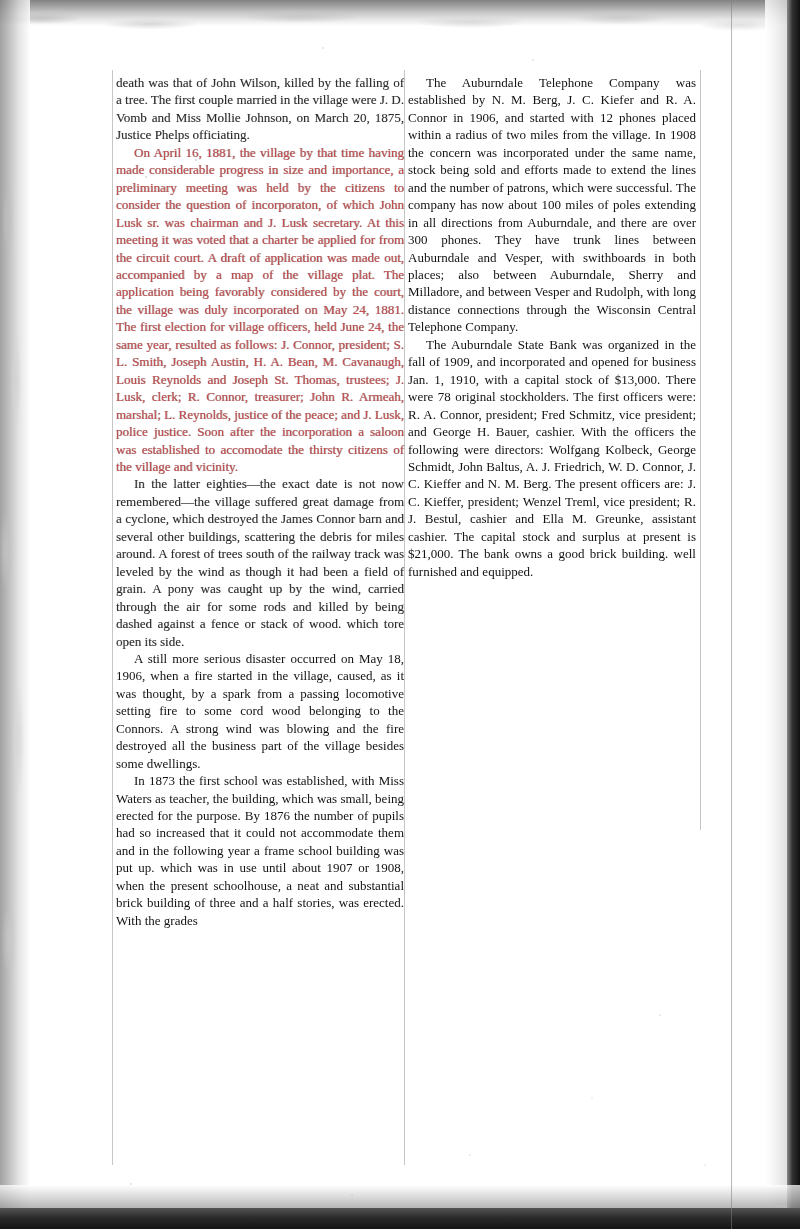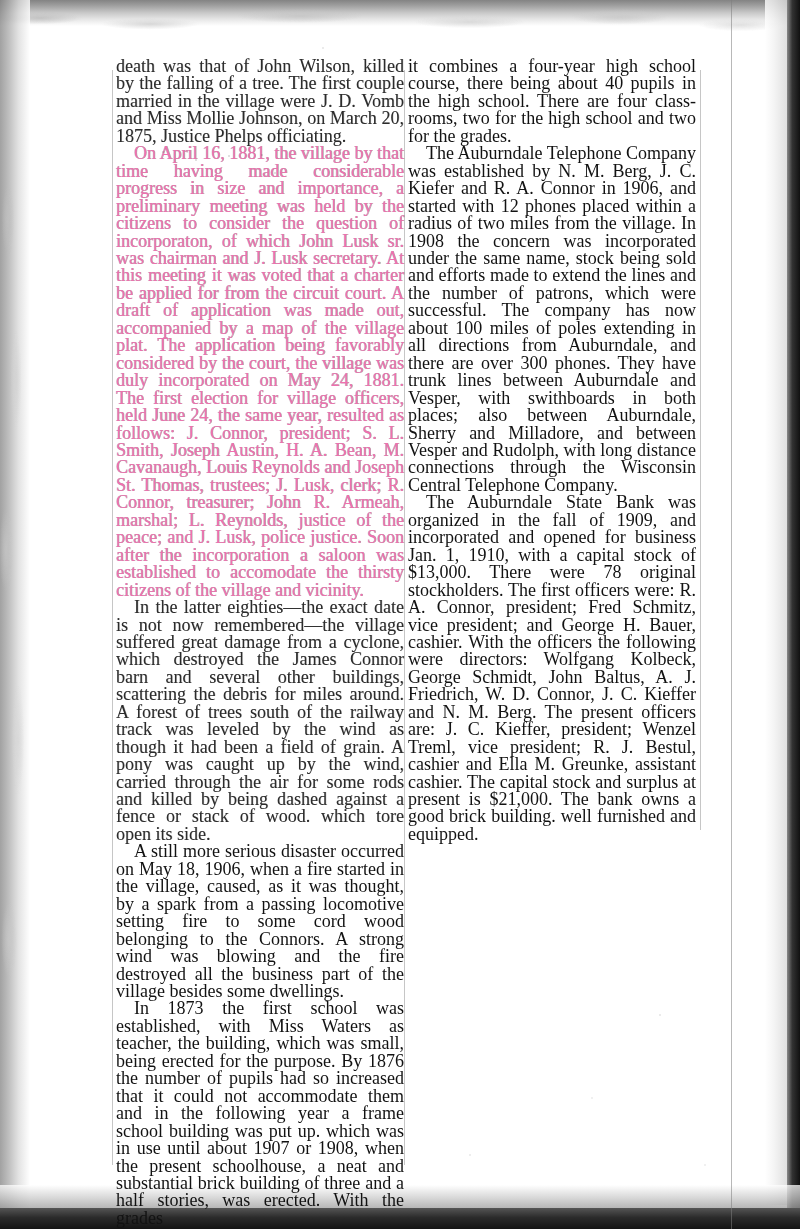--- a/index.html
+++ b/index.html
@@ -91,44 +91,44 @@
 
   
   #columns {
     position: absolute;
     left: 0; top: 0;
     width: 800px; height: 1229px;
   }
 
   .column {
     position: absolute;
-    top: 58px;
+    top: 74px;
     color: #121212;
-    font-size: 18px;
+    font-size: 13px;
     line-height: 17.45px;
     text-align: justify;
     text-justify: inter-word;
     -webkit-font-smoothing: none;
   }
 
   #column-left  { left: 116px; width: 288px; }
   #column-right { left: 408px; width: 288px; }
 
   .para {
     margin: 0;
     padding: 0;
     text-indent: 18px;
     text-align: justify;
   }
   .para.no-indent { text-indent: 0; }
   .para.w-normal { font-weight: 400; }
 
   
   .para.faded {
-    color: #ec4899;
+    color: #b91c1c;
     opacity: .78;
     text-shadow: 0.6px 0.4px 0 rgba(60,60,60,.55), -0.5px 0.3px 0 rgba(90,90,90,.35);
   }
   .para.semi-faded {
     color: #2c2c2c;
     text-shadow: 0.4px 0.25px 0 rgba(70,70,70,.35);
   }
   .para.last-line-heavy {
     font-weight: 400;
   }
@@ -183,21 +183,20 @@
       <p class="para faded">On April 16, 1881, the village by that time having made considerable progress in size and importance, a preliminary meeting was held by the citizens to consider the question of incorporaton, of which John Lusk sr. was chairman and J. Lusk secretary. At this meeting it was voted that a charter be applied for from the circuit court. A draft of application was made out, accompanied by a map of the village plat. The application being favorably considered by the court, the village was duly incorporated on May 24, 1881. The first election for village officers, held June 24, the same year, resulted as follows: J. Connor, president; S. L. Smith, Joseph Austin, H. A. Bean, M. Cavanaugh, Louis Reynolds and Joseph St. Thomas, trustees; J. Lusk, clerk; R. Connor, treasurer; John R. Armeah, marshal; L. Reynolds, justice of the peace; and J. Lusk, police justice. Soon after the incorporation a saloon was established to accomodate the thirsty citizens of the village and vicinity.</p>
 
       <p class="para semi-faded">In the latter eighties—the exact date is not now remembered—the village suffered great damage from a cyclone, which destroyed the James Connor barn and several other buildings, scattering the debris for miles around. A forest of trees south of the railway track was leveled by the wind as though it had been a field of grain. A pony was caught up by the wind, carried through the air for some rods and killed by being dashed against a fence or stack of wood. which tore open its side.</p>
 
       <p class="para w-normal">A still more serious disaster occurred on May 18, 1906, when a fire started in the village, caused, as it was thought, by a spark from a passing locomotive setting fire to some cord wood belonging to the Connors. A strong wind was blowing and the fire destroyed all the business part of the village besides some dwellings.</p>
 
       <p class="para w-normal last-line-heavy">In 1873 the first school was established, with Miss Waters as teacher, the building, which was small, being erected for the purpose. By 1876 the number of pupils had so increased that it could not accommodate them and in the following year a frame school building was put up. which was in use until about 1907 or 1908, when the present schoolhouse, a neat and substantial brick building of three and a half stories, was erected. With the grades</p>
     </div>
 
     <div class="column" id="column-right">
-      <p class="para no-indent w-normal">it combines a four-year high school course, there being about 40 pupils in the high school. There are four class-rooms, two for the high school and two for the grades.</p>
 
       <p class="para w-normal">The Auburndale Telephone Company was established by N. M. Berg, J. C. Kiefer and R. A. Connor in 1906, and started with 12 phones placed within a radius of two miles from the village. In 1908 the concern was incorporated under the same name, stock being sold and efforts made to extend the lines and the number of patrons, which were successful. The company has now about 100 miles of poles extending in all directions from Auburndale, and there are over 300 phones. They have trunk lines between Auburndale and Vesper, with swithboards in both places; also between Auburndale, Sherry and Milladore, and between Vesper and Rudolph, with long distance connections through the Wisconsin Central Telephone Company.</p>
 
       <p class="para w-normal">The Auburndale State Bank was organized in the fall of 1909, and incorporated and opened for business Jan. 1, 1910, with a capital stock of $13,000. There were 78 original stockholders. The first officers were: R. A. Connor, president; Fred Schmitz, vice president; and George H. Bauer, cashier. With the officers the following were directors: Wolfgang Kolbeck, George Schmidt, John Baltus, A. J. Friedrich, W. D. Connor, J. C. Kieffer and N. M. Berg. The present officers are: J. C. Kieffer, president; Wenzel Treml, vice president; R. J. Bestul, cashier and Ella M. Greunke, assistant cashier. The capital stock and surplus at present is $21,000. The bank owns a good brick building. well furnished and equipped.</p>
     </div>
 
   </div>
 
   <div id="speckles"></div>
 

